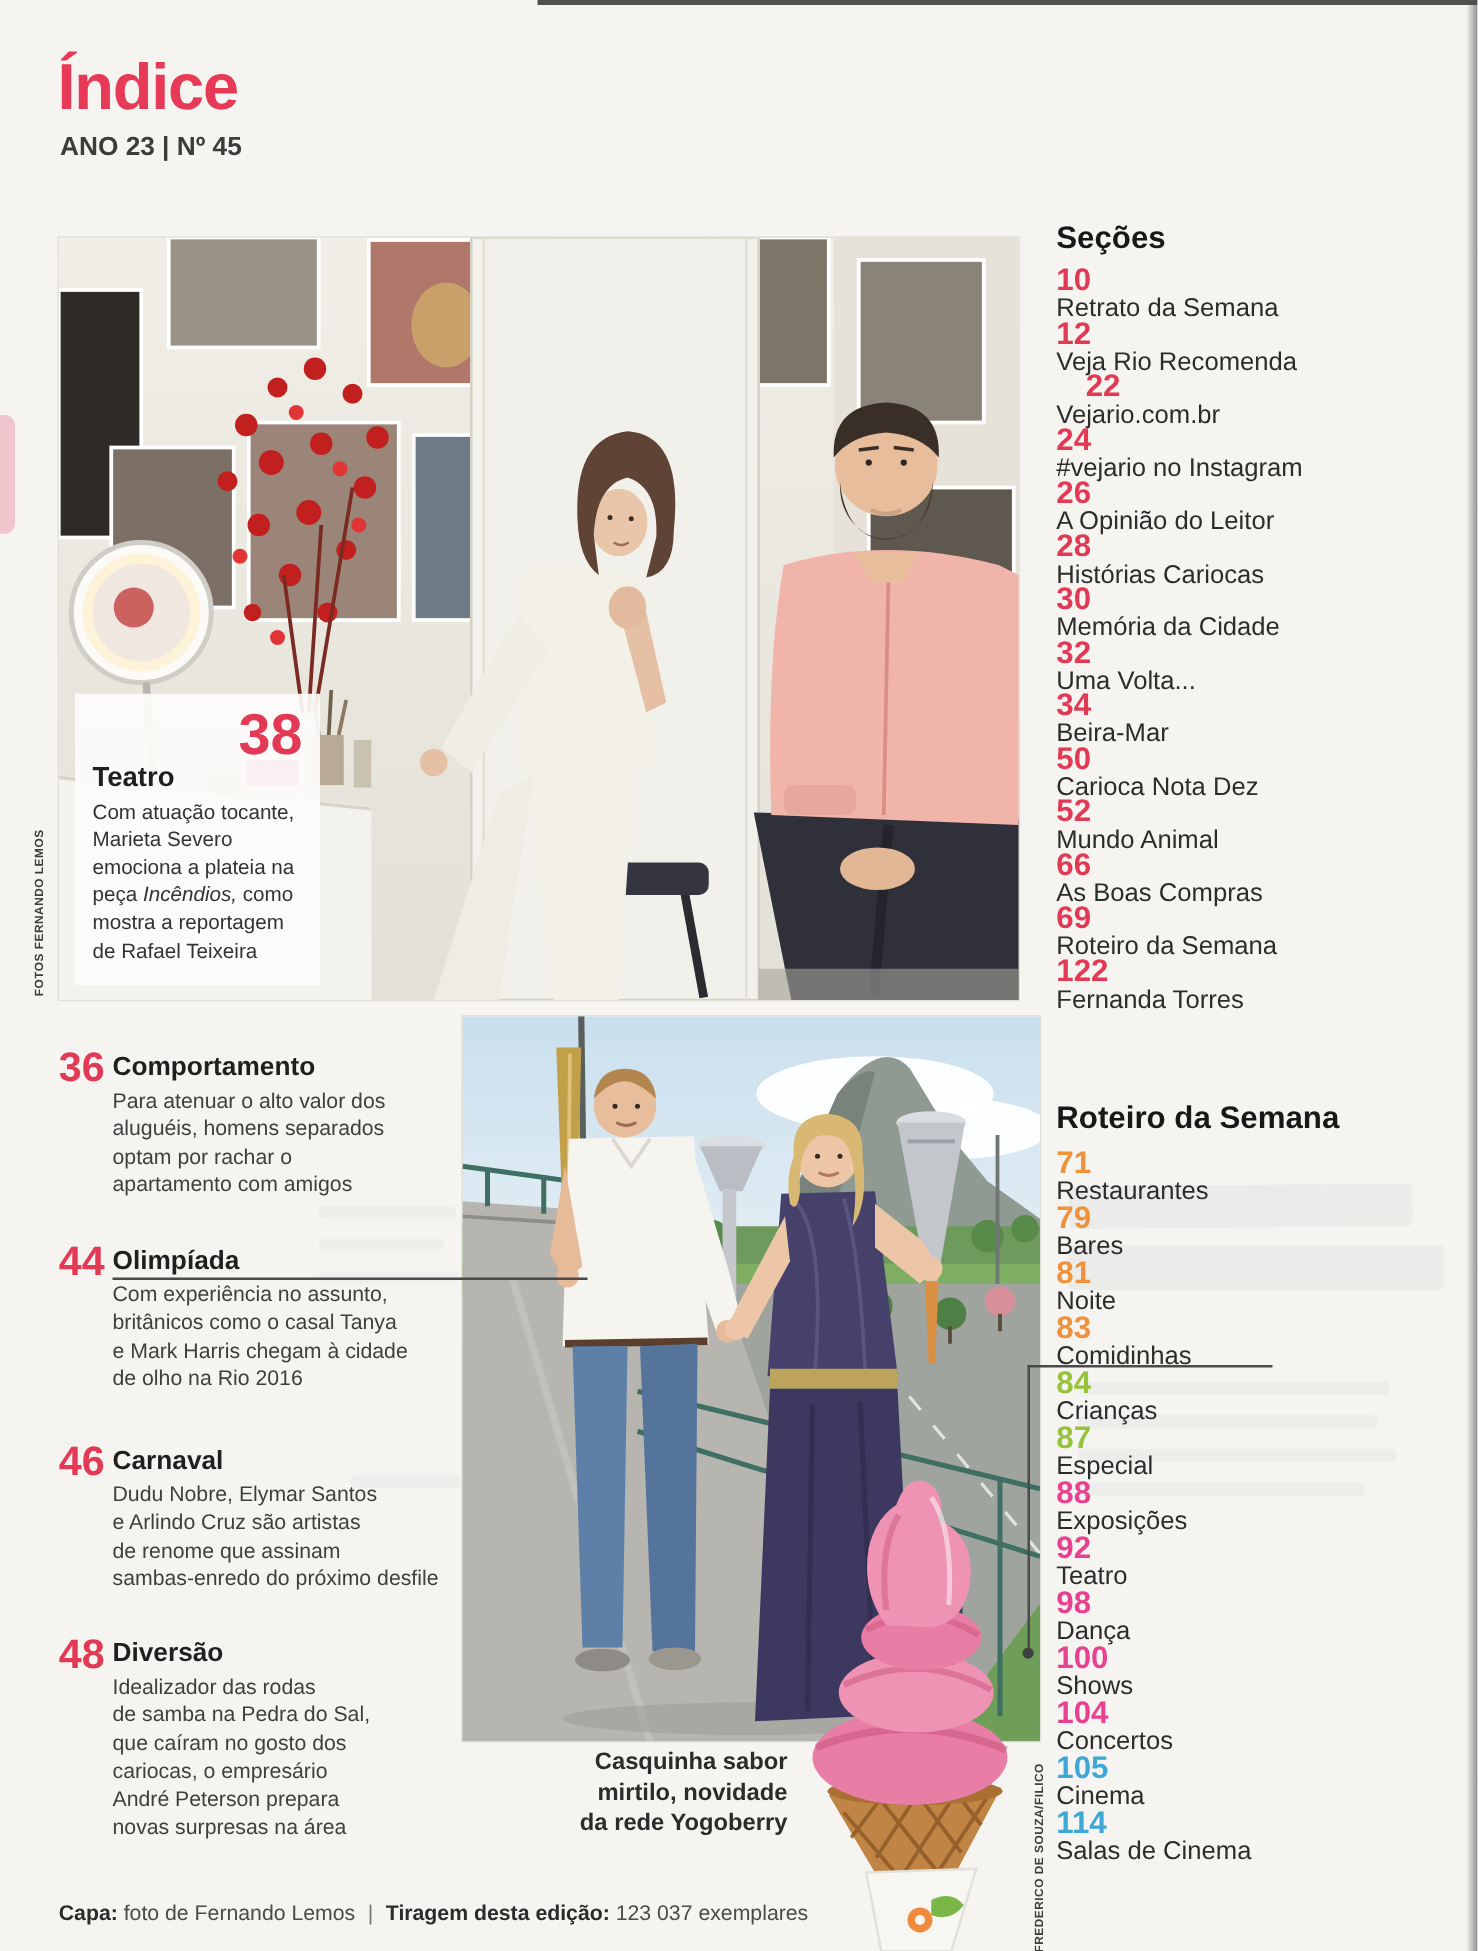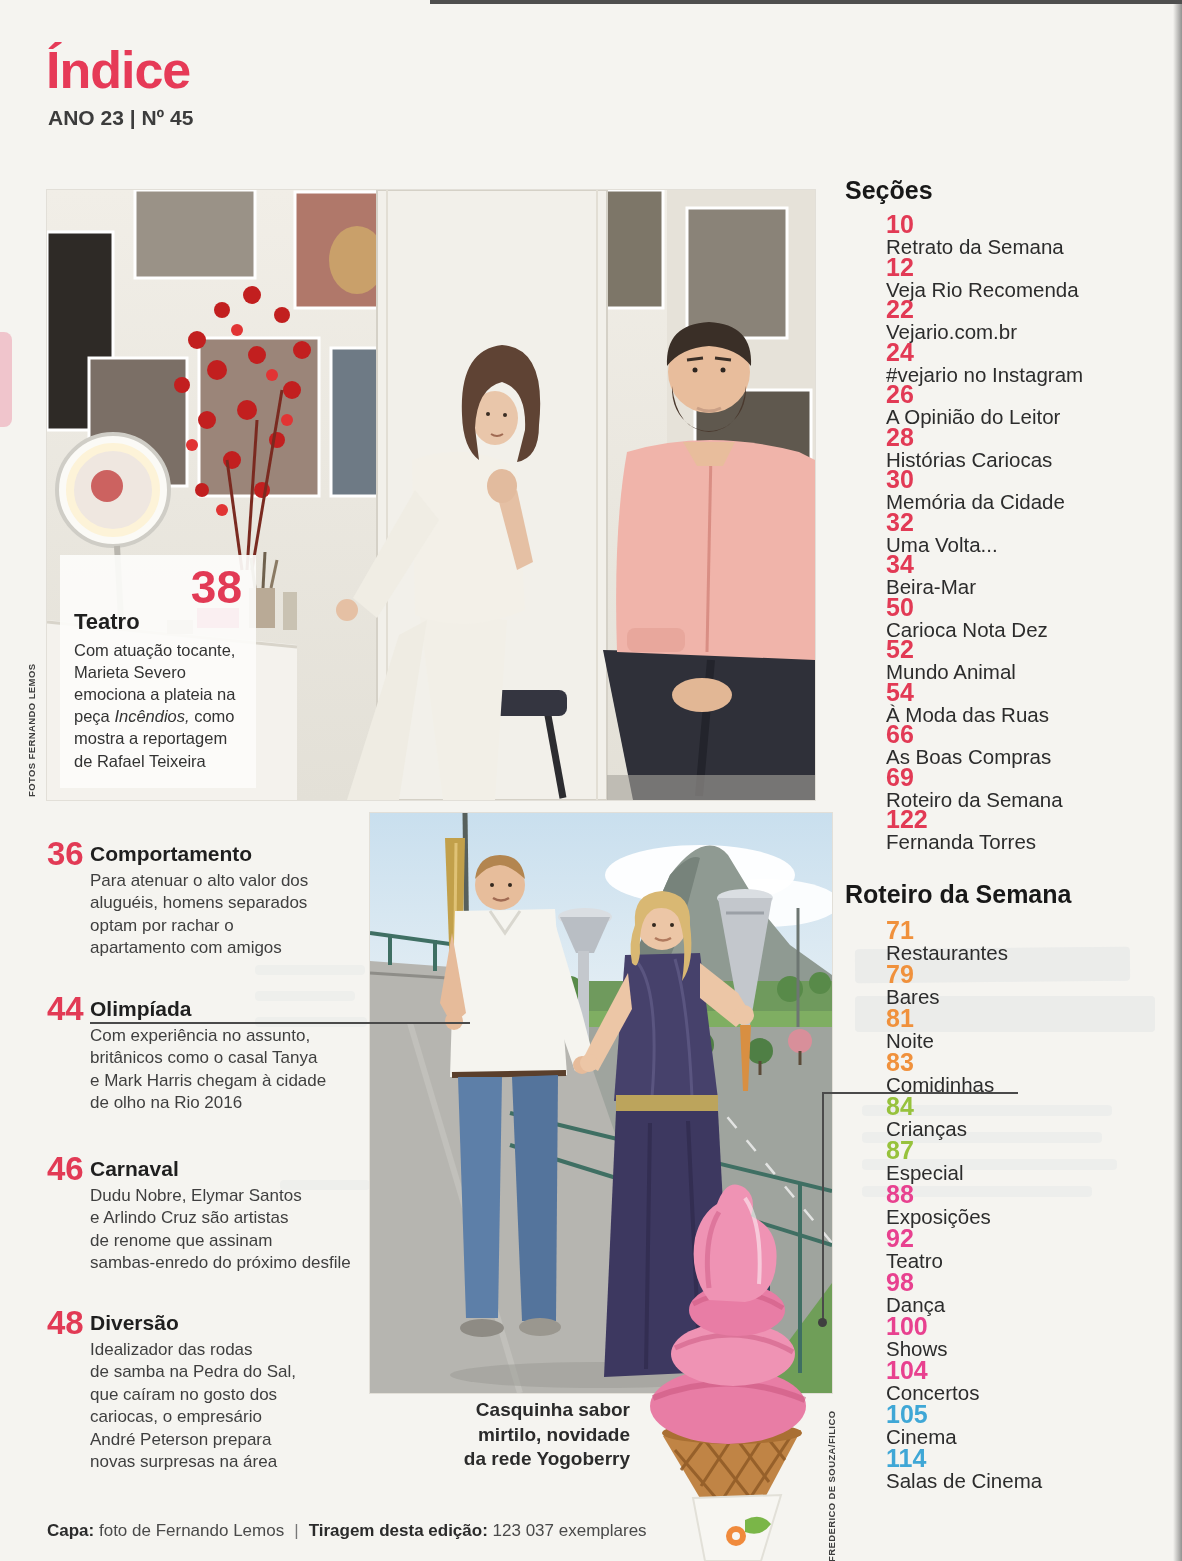--- a/index.html
+++ b/index.html
@@ -34,21 +34,21 @@
   .article .abody{grid-column:2;font-size:17px;line-height:1.32;color:#3f3f3f;
                   margin-top:3px;white-space:pre-line;}
   .rule44{position:absolute;left:90px;top:1022px;width:380px;height:2px;background:#4a4a4a;z-index:6;}
   
   .toc-head{position:absolute;left:845px;font-size:25px;font-weight:700;color:#181818;z-index:5;}
   .toc-list{position:absolute;left:845px;width:300px;z-index:5;}
   .toc-row{display:flex;align-items:baseline;flex-direction:column;}
   .secoes-list .toc-row{height:42.5px;}
   .roteiro-list .toc-row{height:44px;}
   .toc-num{width:75px;font-size:25px;font-weight:700;line-height:1;}
-  .toc-label{font-size:20.5px;color:#2c2c2c;line-height:1;margin-left:41px;}
+  .toc-label{font-size:20.5px;color:#2c2c2c;line-height:1;}
   .divider{position:absolute;left:822px;top:1092px;width:196px;height:2px;background:#4a4a4a;z-index:6;}
   .bracket-v{position:absolute;left:822px;top:1092px;width:2px;height:230px;background:#4a4a4a;z-index:6;}
   .bracket-dot{position:absolute;left:818px;top:1318px;width:9px;height:9px;border-radius:50%;
                background:#3f3f3f;z-index:6;}
   
   .capIce{position:absolute;left:415px;top:1398px;width:215px;text-align:right;z-index:5;
           font-size:19px;font-weight:700;color:#2b2b2b;line-height:1.3;white-space:pre-line;}
   
   .footer{position:absolute;left:47px;top:1521px;font-size:17px;color:#4a4a4a;z-index:5;}
   .footer b{color:#2b2b2b;}
@@ -398,21 +398,21 @@
   <div class="toc-list secoes-list" style="top:212px" id="secoes-list">
       <div class="toc-row">
         <span class="toc-num" style="color: rgb(226, 58, 85);">10</span>
         <span class="toc-label">Retrato da Semana</span>
       </div>
       <div class="toc-row">
         <span class="toc-num" style="color: rgb(226, 58, 85);">12</span>
         <span class="toc-label">Veja Rio Recomenda</span>
       </div>
       <div class="toc-row">
-        <span class="toc-num" style="color: rgb(226, 58, 85);">22</span>
+        <span class="toc-num" style="color: rgb(226, 58, 85); text-align: center;">22</span>
         <span class="toc-label">Vejario.com.br</span>
       </div>
       <div class="toc-row">
         <span class="toc-num" style="color: rgb(226, 58, 85);">24</span>
         <span class="toc-label">#vejario no Instagram</span>
       </div>
       <div class="toc-row">
         <span class="toc-num" style="color: rgb(226, 58, 85);">26</span>
         <span class="toc-label">A Opinião do Leitor</span>
       </div>
@@ -432,24 +432,20 @@
         <span class="toc-num" style="color: rgb(226, 58, 85);">34</span>
         <span class="toc-label">Beira-Mar</span>
       </div>
       <div class="toc-row">
         <span class="toc-num" style="color: rgb(226, 58, 85);">50</span>
         <span class="toc-label">Carioca Nota Dez</span>
       </div>
       <div class="toc-row">
         <span class="toc-num" style="color: rgb(226, 58, 85);">52</span>
         <span class="toc-label">Mundo Animal</span>
-      </div>
-      <div class="toc-row">
-        <span class="toc-num" style="color: rgb(226, 58, 85);">54</span>
-        <span class="toc-label">À Moda das Ruas</span>
       </div>
       <div class="toc-row">
         <span class="toc-num" style="color: rgb(226, 58, 85);">66</span>
         <span class="toc-label">As Boas Compras</span>
       </div>
       <div class="toc-row">
         <span class="toc-num" style="color: rgb(226, 58, 85);">69</span>
         <span class="toc-label">Roteiro da Semana</span>
       </div>
       <div class="toc-row">

